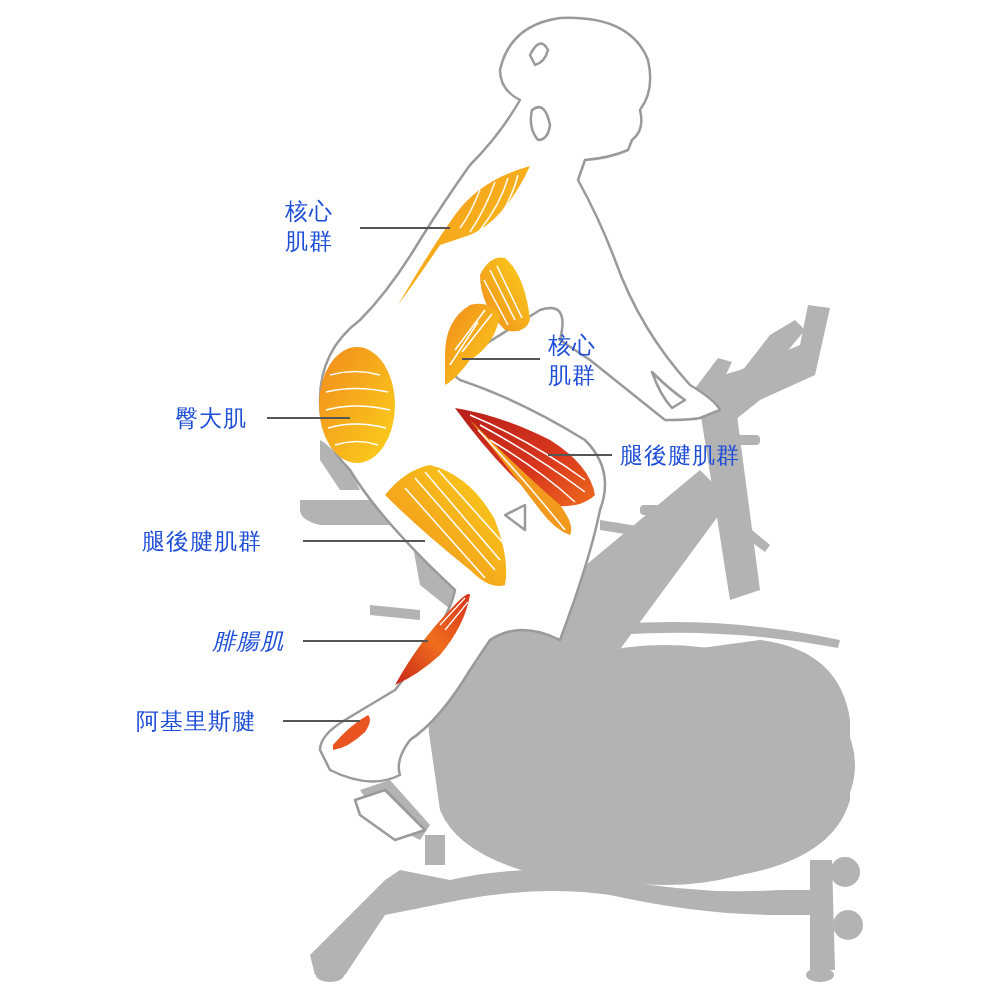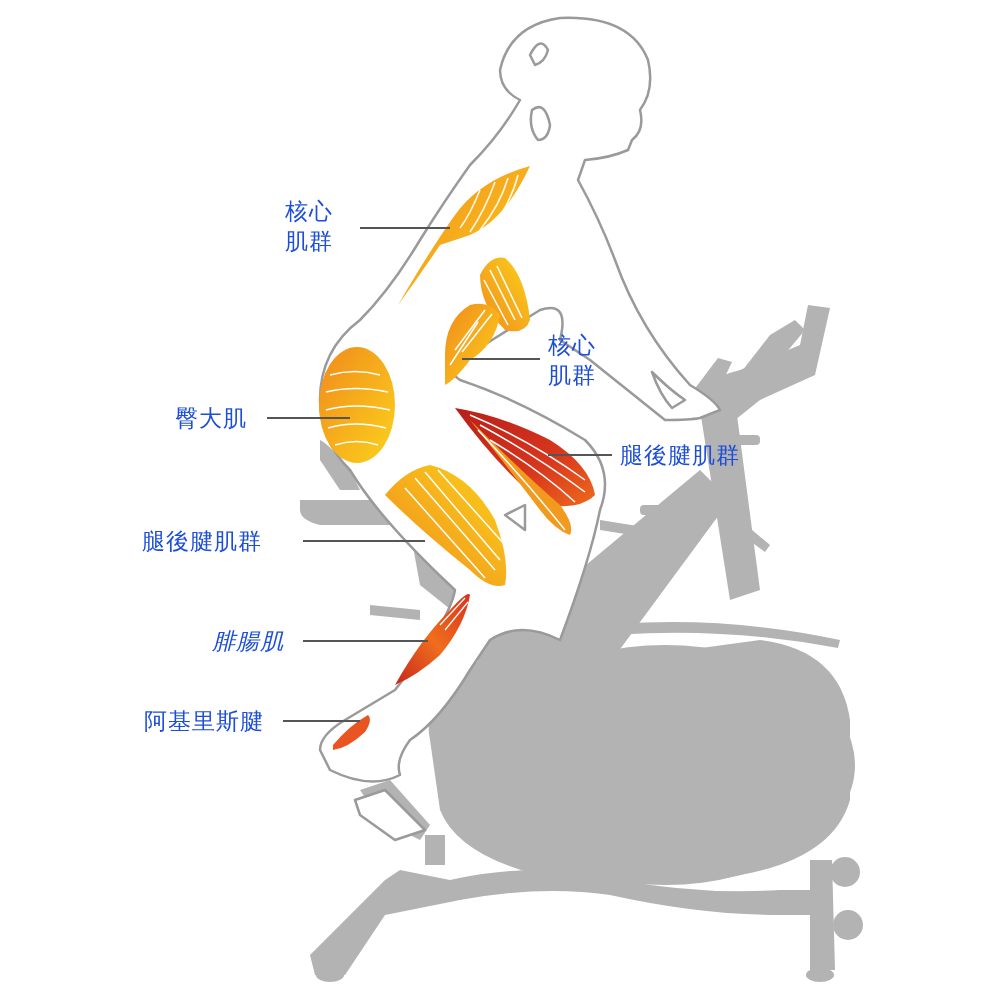--- a/index.html
+++ b/index.html
@@ -165,13 +165,13 @@
 </div>
 
 <div class="label" style="left:175px; top:403px;">臀大肌</div>
 
 <div class="label" style="left:620px; top:440px;">腿後腱肌群</div>
 
 <div class="label" style="left:142px; top:526px;">腿後腱肌群</div>
 
 <div class="label" style="left:212px; top:626px;font-style:italic;">腓腸肌</div>
 
-<div class="label" style="left:144px; top:706px;">阿基里斯腱</div>
+<div class="label" style="left:136px; top:706px;">阿基里斯腱</div>
 
 </body></html>

